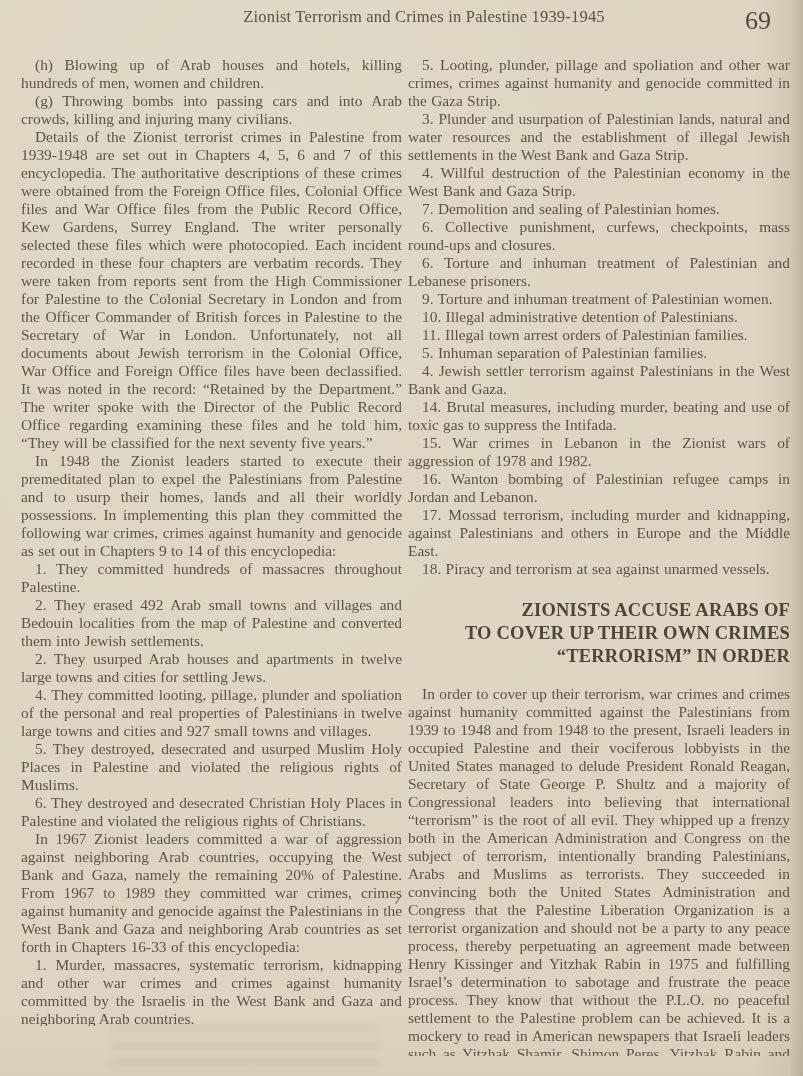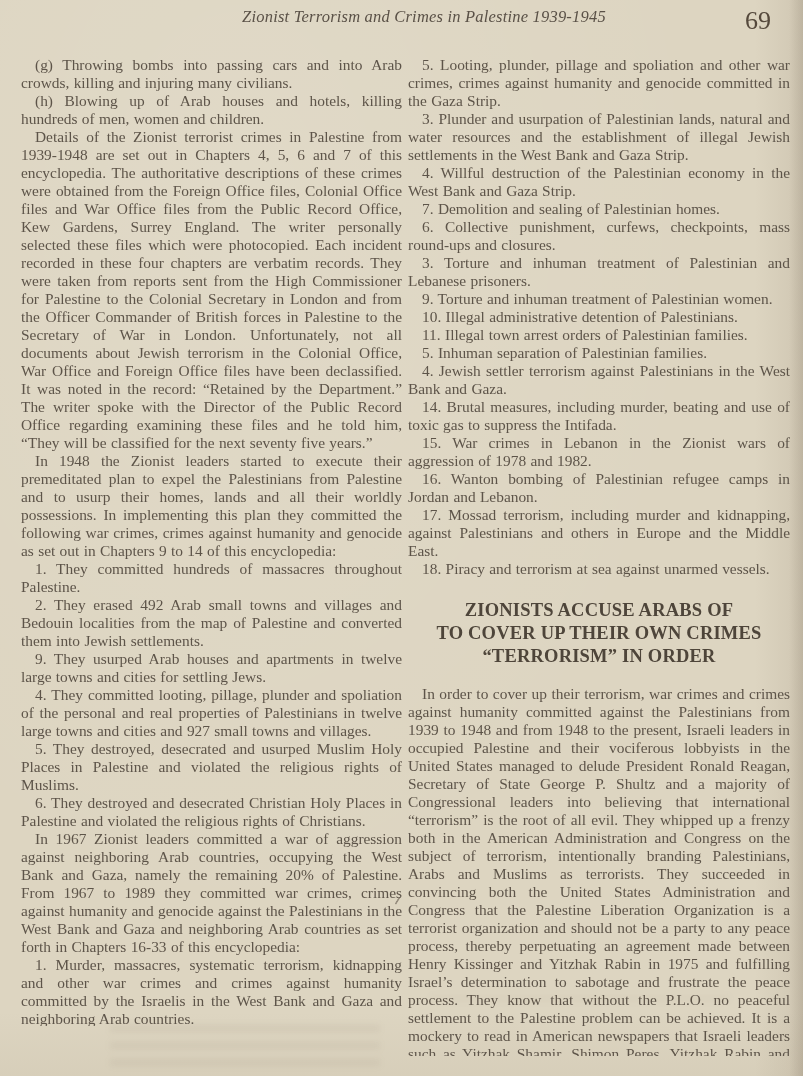--- a/index.html
+++ b/index.html
@@ -27,21 +27,20 @@
   .running-header {
     position: absolute;
     top: 7px;
     left: 0;
     width: 100%;
     height: 30px;
   }
   .header-title {
     display: block;
     text-align: center;
-    font-style: italic;
     font-size: 16.5px;
     letter-spacing: 0.2px;
     color: #5a5147;
     margin-left: 45px;
   }
   .page-number {
     position: absolute;
     top: -1px;
     right: 32px;
     font-size: 26px;
@@ -58,21 +57,21 @@
   }
   .col-left  { left: 21px;  width: 381px; height: 970px; }
   .col-right { left: 408px; width: 382px; height: 1000px; }
   .para {
     margin: 0;
     text-indent: 14px;
     word-spacing: 0.5px;
   }
   .section-heading {
     margin: 21px 0 17px 0;
-    text-align: center;
+    text-align: right;
     text-indent: 0;
     font-size: 18.5px;
     line-height: 23px;
     font-weight: bold;
     letter-spacing: 0.2px;
     color: #4e453a;
   }
   .section-heading span { display: block; }
   
   .pen-mark {
@@ -107,42 +106,42 @@
 <body style="background: rgb(221, 213, 193); color: rgb(93, 84, 73);">
 
 <div class="page">
 
   <div class="running-header">
     <span class="header-title">Zionist Terrorism and Crimes in Palestine 1939-1945</span>
     <span class="page-number">69</span>
   </div>
 
   <div class="col col-left">
+      <p class="para">(h) Blowing up of Arab houses and hotels, killing hundreds of men, women and children.</p>
       <p class="para">(g) Throwing bombs into passing cars and into Arab crowds, killing and injuring many civilians.</p>
-      <p class="para">(h) Blowing up of Arab houses and hotels, killing hundreds of men, women and children.</p>
       <p class="para">Details of the Zionist terrorist crimes in Palestine from 1939-1948 are set out in Chapters 4, 5, 6 and 7 of this encyclopedia. The authoritative descriptions of these crimes were obtained from the Foreign Office files, Colonial Office files and War Office files from the Public Record Office, Kew Gardens, Surrey England. The writer personally selected these files which were photocopied. Each incident recorded in these four chapters are verbatim records. They were taken from reports sent from the High Commissioner for Palestine to the Colonial Secretary in London and from the Officer Commander of British forces in Palestine to the Secretary of War in London. Unfortunately, not all documents about Jewish terrorism in the Colonial Office, War Office and Foreign Office files have been declassified. It was noted in the record: “Retained by the Department.” The writer spoke with the Director of the Public Record Office regarding examining these files and he told him, “They will be classified for the next seventy five years.”</p>
       <p class="para">In 1948 the Zionist leaders started to execute their premeditated plan to expel the Palestinians from Palestine and to usurp their homes, lands and all their worldly possessions. In implementing this plan they committed the following war crimes, crimes against humanity and genocide as set out in Chapters 9 to 14 of this encyclopedia:</p>
       <p class="para">1. They committed hundreds of massacres throughout Palestine.</p>
       <p class="para">2. They erased 492 Arab small towns and villages and Bedouin localities from the map of Palestine and converted them into Jewish settlements.</p>
-      <p class="para">9. They usurped Arab houses and apartments in twelve large towns and cities for settling Jews.</p>
+      <p class="para">2. They usurped Arab houses and apartments in twelve large towns and cities for settling Jews.</p>
       <p class="para">4. They committed looting, pillage, plunder and spoliation of the personal and real properties of Palestinians in twelve large towns and cities and 927 small towns and villages.</p>
       <p class="para">5. They destroyed, desecrated and usurped Muslim Holy Places in Palestine and violated the religious rights of Muslims.</p>
       <p class="para">6. They destroyed and desecrated Christian Holy Places in Palestine and violated the religious rights of Christians.</p>
       <p class="para">In 1967 Zionist leaders committed a war of aggression against neighboring Arab countries, occupying the West Bank and Gaza, namely the remaining 20% of Palestine. From 1967 to 1989 they committed war crimes, crimes against humanity and genocide against the Palestinians in the West Bank and Gaza and neighboring Arab countries as set forth in Chapters 16-33 of this encyclopedia:</p>
       <p class="para">1. Murder, massacres, systematic terrorism, kidnapping and other war crimes and crimes against humanity committed by the Israelis in the West Bank and Gaza and neighboring Arab countries.</p>
     </div>
 
   <div class="col col-right">
     <div>
         <p class="para">5. Looting, plunder, pillage and spoliation and other war crimes, crimes against humanity and genocide committed in the Gaza Strip.</p>
         <p class="para">3. Plunder and usurpation of Palestinian lands, natural and water resources and the establishment of illegal Jewish settlements in the West Bank and Gaza Strip.</p>
         <p class="para">4. Willful destruction of the Palestinian economy in the West Bank and Gaza Strip.</p>
         <p class="para">7. Demolition and sealing of Palestinian homes.</p>
         <p class="para">6. Collective punishment, curfews, checkpoints, mass round-ups and closures.</p>
-        <p class="para">3. Torture and inhuman treatment of Palestinian and Lebanese prisoners.</p>
+        <p class="para">6. Torture and inhuman treatment of Palestinian and Lebanese prisoners.</p>
         <p class="para">9. Torture and inhuman treatment of Palestinian women.</p>
         <p class="para">10. Illegal administrative detention of Palestinians.</p>
         <p class="para">11. Illegal town arrest orders of Palestinian families.</p>
         <p class="para">5. Inhuman separation of Palestinian families.</p>
         <p class="para">4. Jewish settler terrorism against Palestinians in the West Bank and Gaza.</p>
         <p class="para">14. Brutal measures, including murder, beating and use of toxic gas to suppress the Intifada.</p>
         <p class="para">15. War crimes in Lebanon in the Zionist wars of aggression of 1978 and 1982.</p>
         <p class="para">16. Wanton bombing of Palestinian refugee camps in Jordan and Lebanon.</p>
         <p class="para">17. Mossad terrorism, including murder and kidnapping, against Palestinians and others in Europe and the Middle East.</p>
         <p class="para">18. Piracy and terrorism at sea against unarmed vessels.</p>

